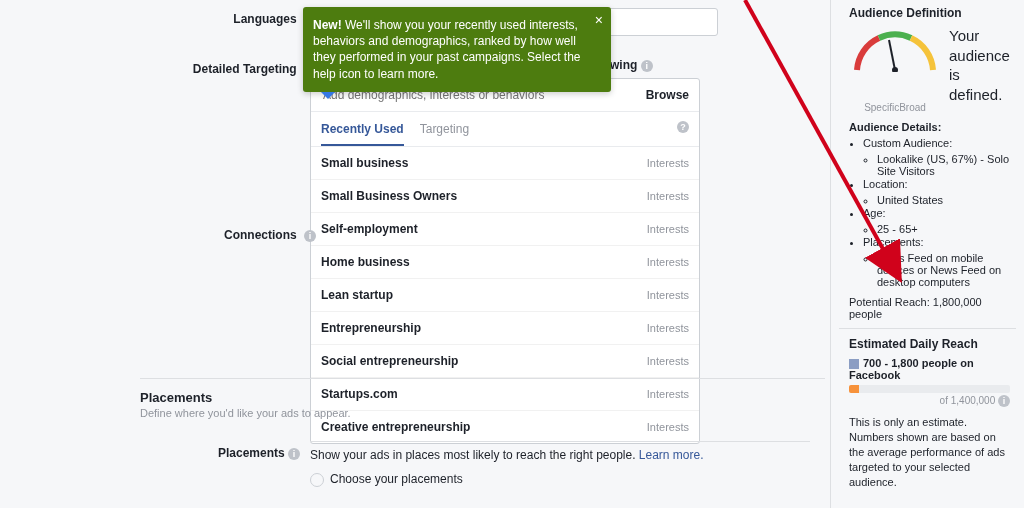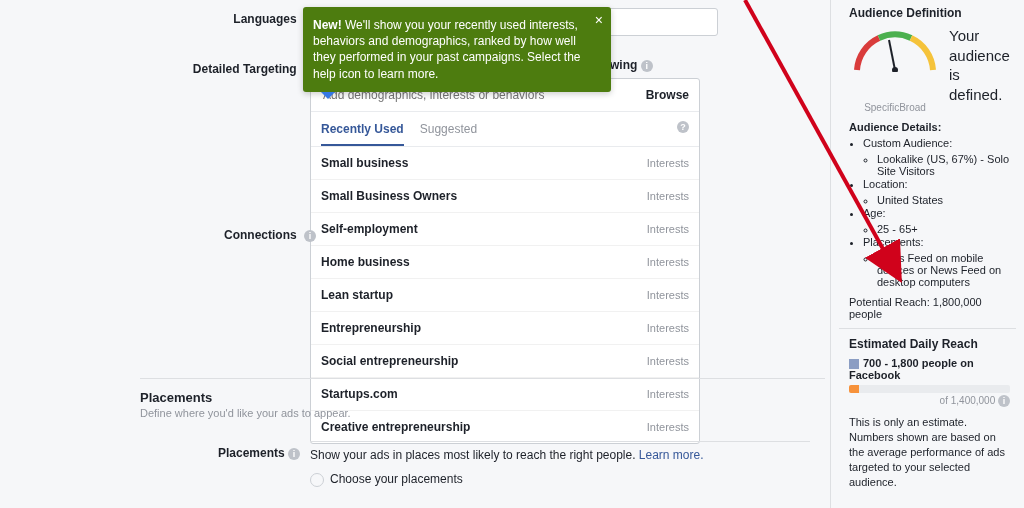--- a/index.html
+++ b/index.html
@@ -70,21 +70,21 @@
     <div class="dt-sub">
       <span>INCLUDE people who match at least ONE of the following</span> <i class="ic">i</i>
     </div>
     <div class="dt-box">
       <div class="dt-search">
         <input placeholder="Add demographics, interests or behaviors" style="">
         <span class="dt-browse">Browse</span>
       </div>
       <div class="dt-tabs">
         <span class="dt-tab active">Recently Used</span>
-        <span class="dt-tab">Suggested</span>
+        <span class="dt-tab">Targeting</span>
         <i class="ic dt-help">?</i>
       </div>
       <div id="dt-list">
             <div class="dt-item">
               <span class="dt-name">Small business</span>
               <span class="dt-type">Interests</span>
             </div>
             <div class="dt-item">
               <span class="dt-name">Small Business Owners</span>
               <span class="dt-type">Interests</span>

